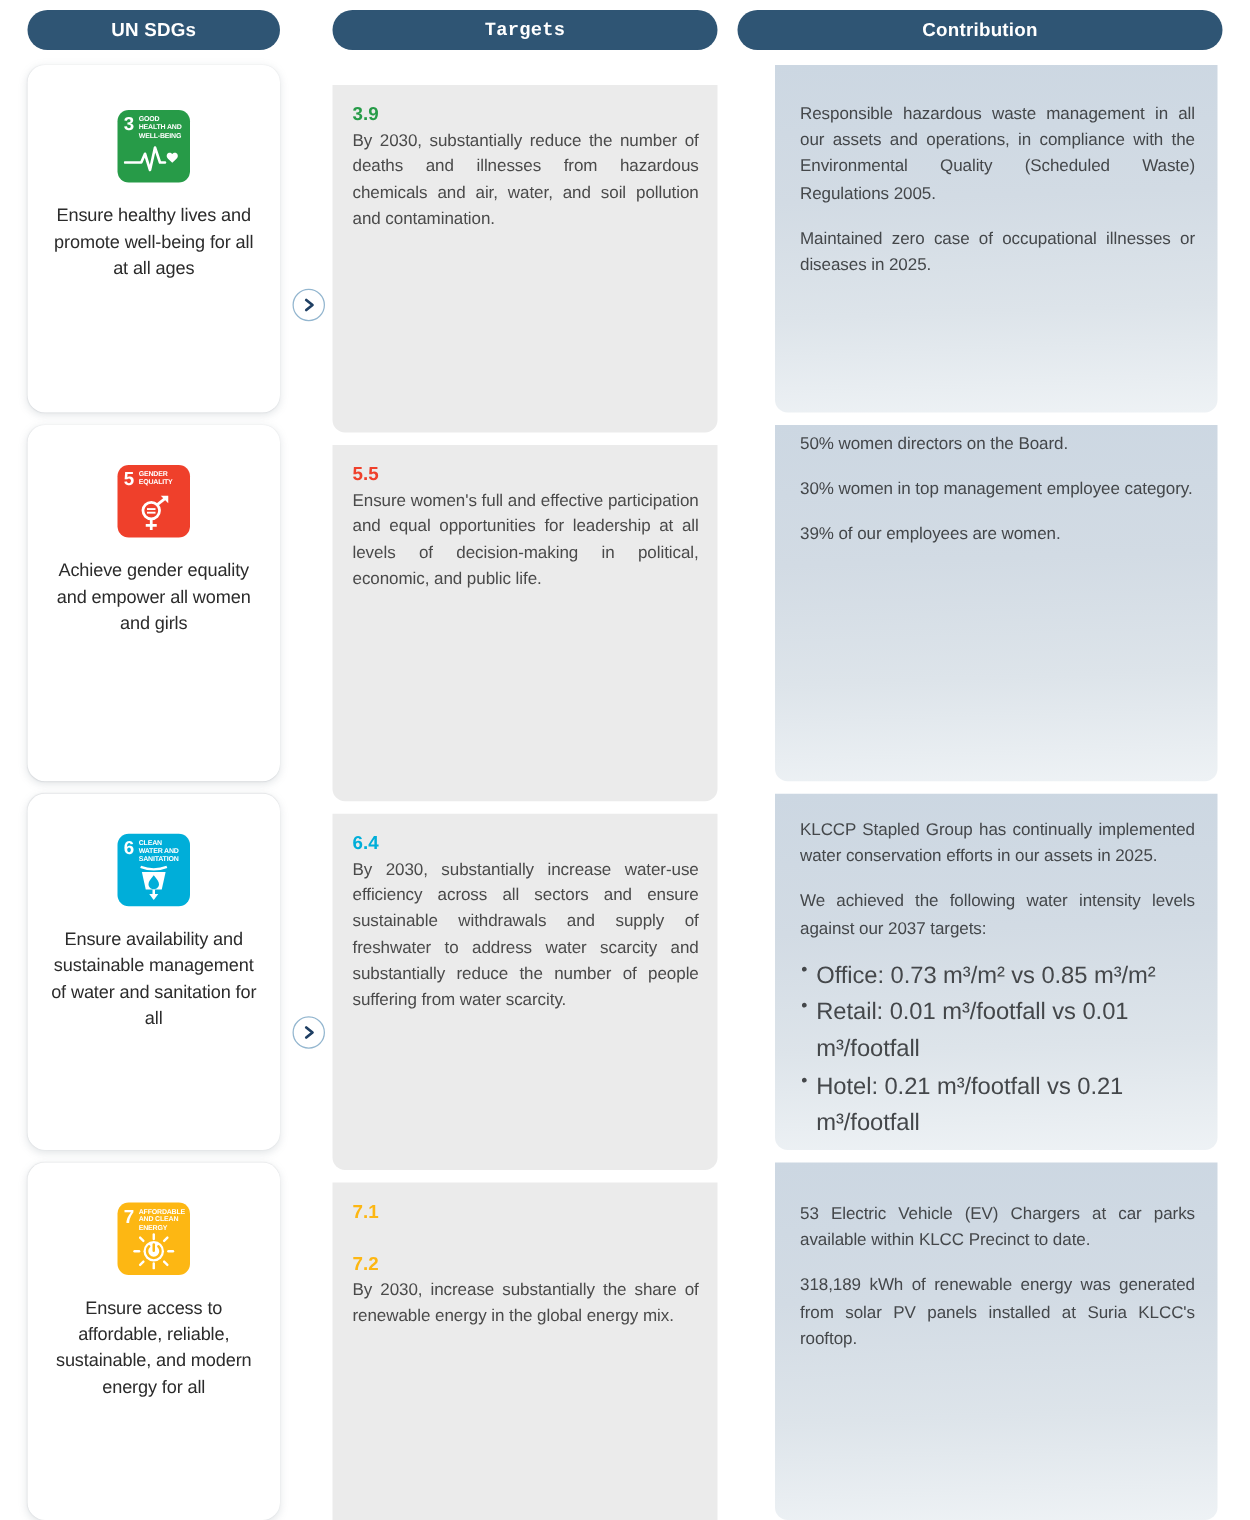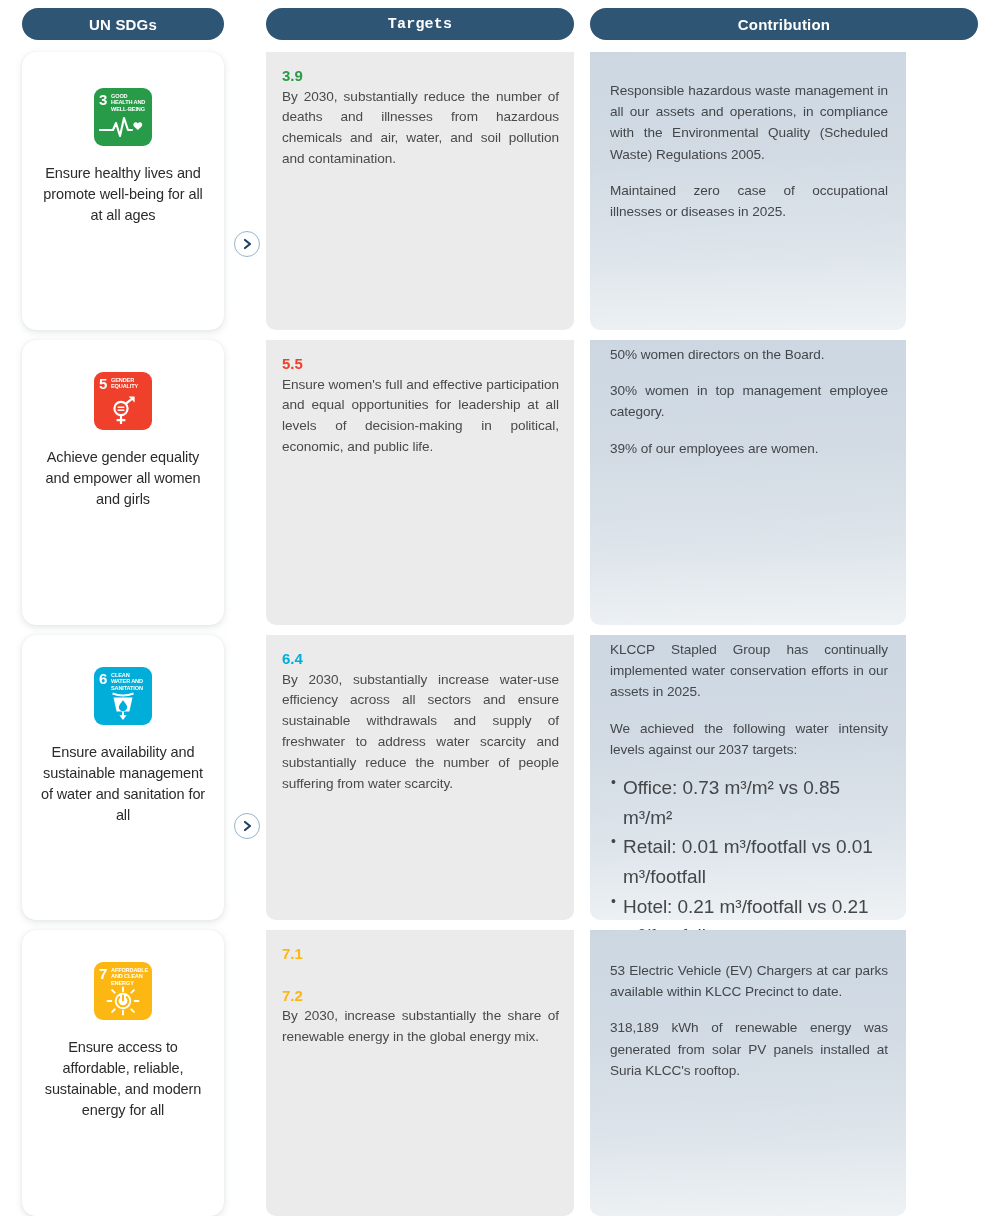--- a/index.html
+++ b/index.html
@@ -137,21 +137,21 @@
     display: flex;
     align-items: center;
     justify-content: center;
   }
   .connector svg { display: block; }
 
   
   .target-panel {
     position: absolute;
     left: 266px;
-    top: 0;
+    top: 16px;
     width: 308px;
     height: 100%;
     background: #ebebeb;
     border-radius: 0 0 10px 10px;
     padding: 14px 15px 1px 16px;
   }
   .t-code {
     font-size: 15px;
     font-weight: bold;
     line-height: 1.3;
@@ -162,30 +162,30 @@
     line-height: 1.54;
     color: #4a4a4a;
     text-align: justify;
     letter-spacing: -0.05px;
   }
   .t-block + .t-block { margin-top: 22px; }
 
   
   .contrib-panel {
     position: absolute;
-    left: 590px;
+    left: 620px;
     top: 0;
-    width: 316px;
+    width: 354px;
     height: 100%;
     background: linear-gradient(178deg, #ccd7e2 0%, #d2dbe4 38%, #dde4ea 70%, #eef2f5 100%);
     border-radius: 0 0 10px 10px;
     padding: 28px 18px 14px 20px;
   }
   .row-2 .contrib-panel { padding-top: 4px; }
-  .row-3 .contrib-panel { padding-top: 4px; }
+  .row-3 .contrib-panel { padding-top: 18px; }
   .row-4 .contrib-panel { padding-top: 30px; }
 
   .c-para {
     font-size: 13.6px;
     line-height: 1.56;
     color: #44474a;
     text-align: justify;
     letter-spacing: -0.05px;
   }
   .c-para + .c-para { margin-top: 15px; }

